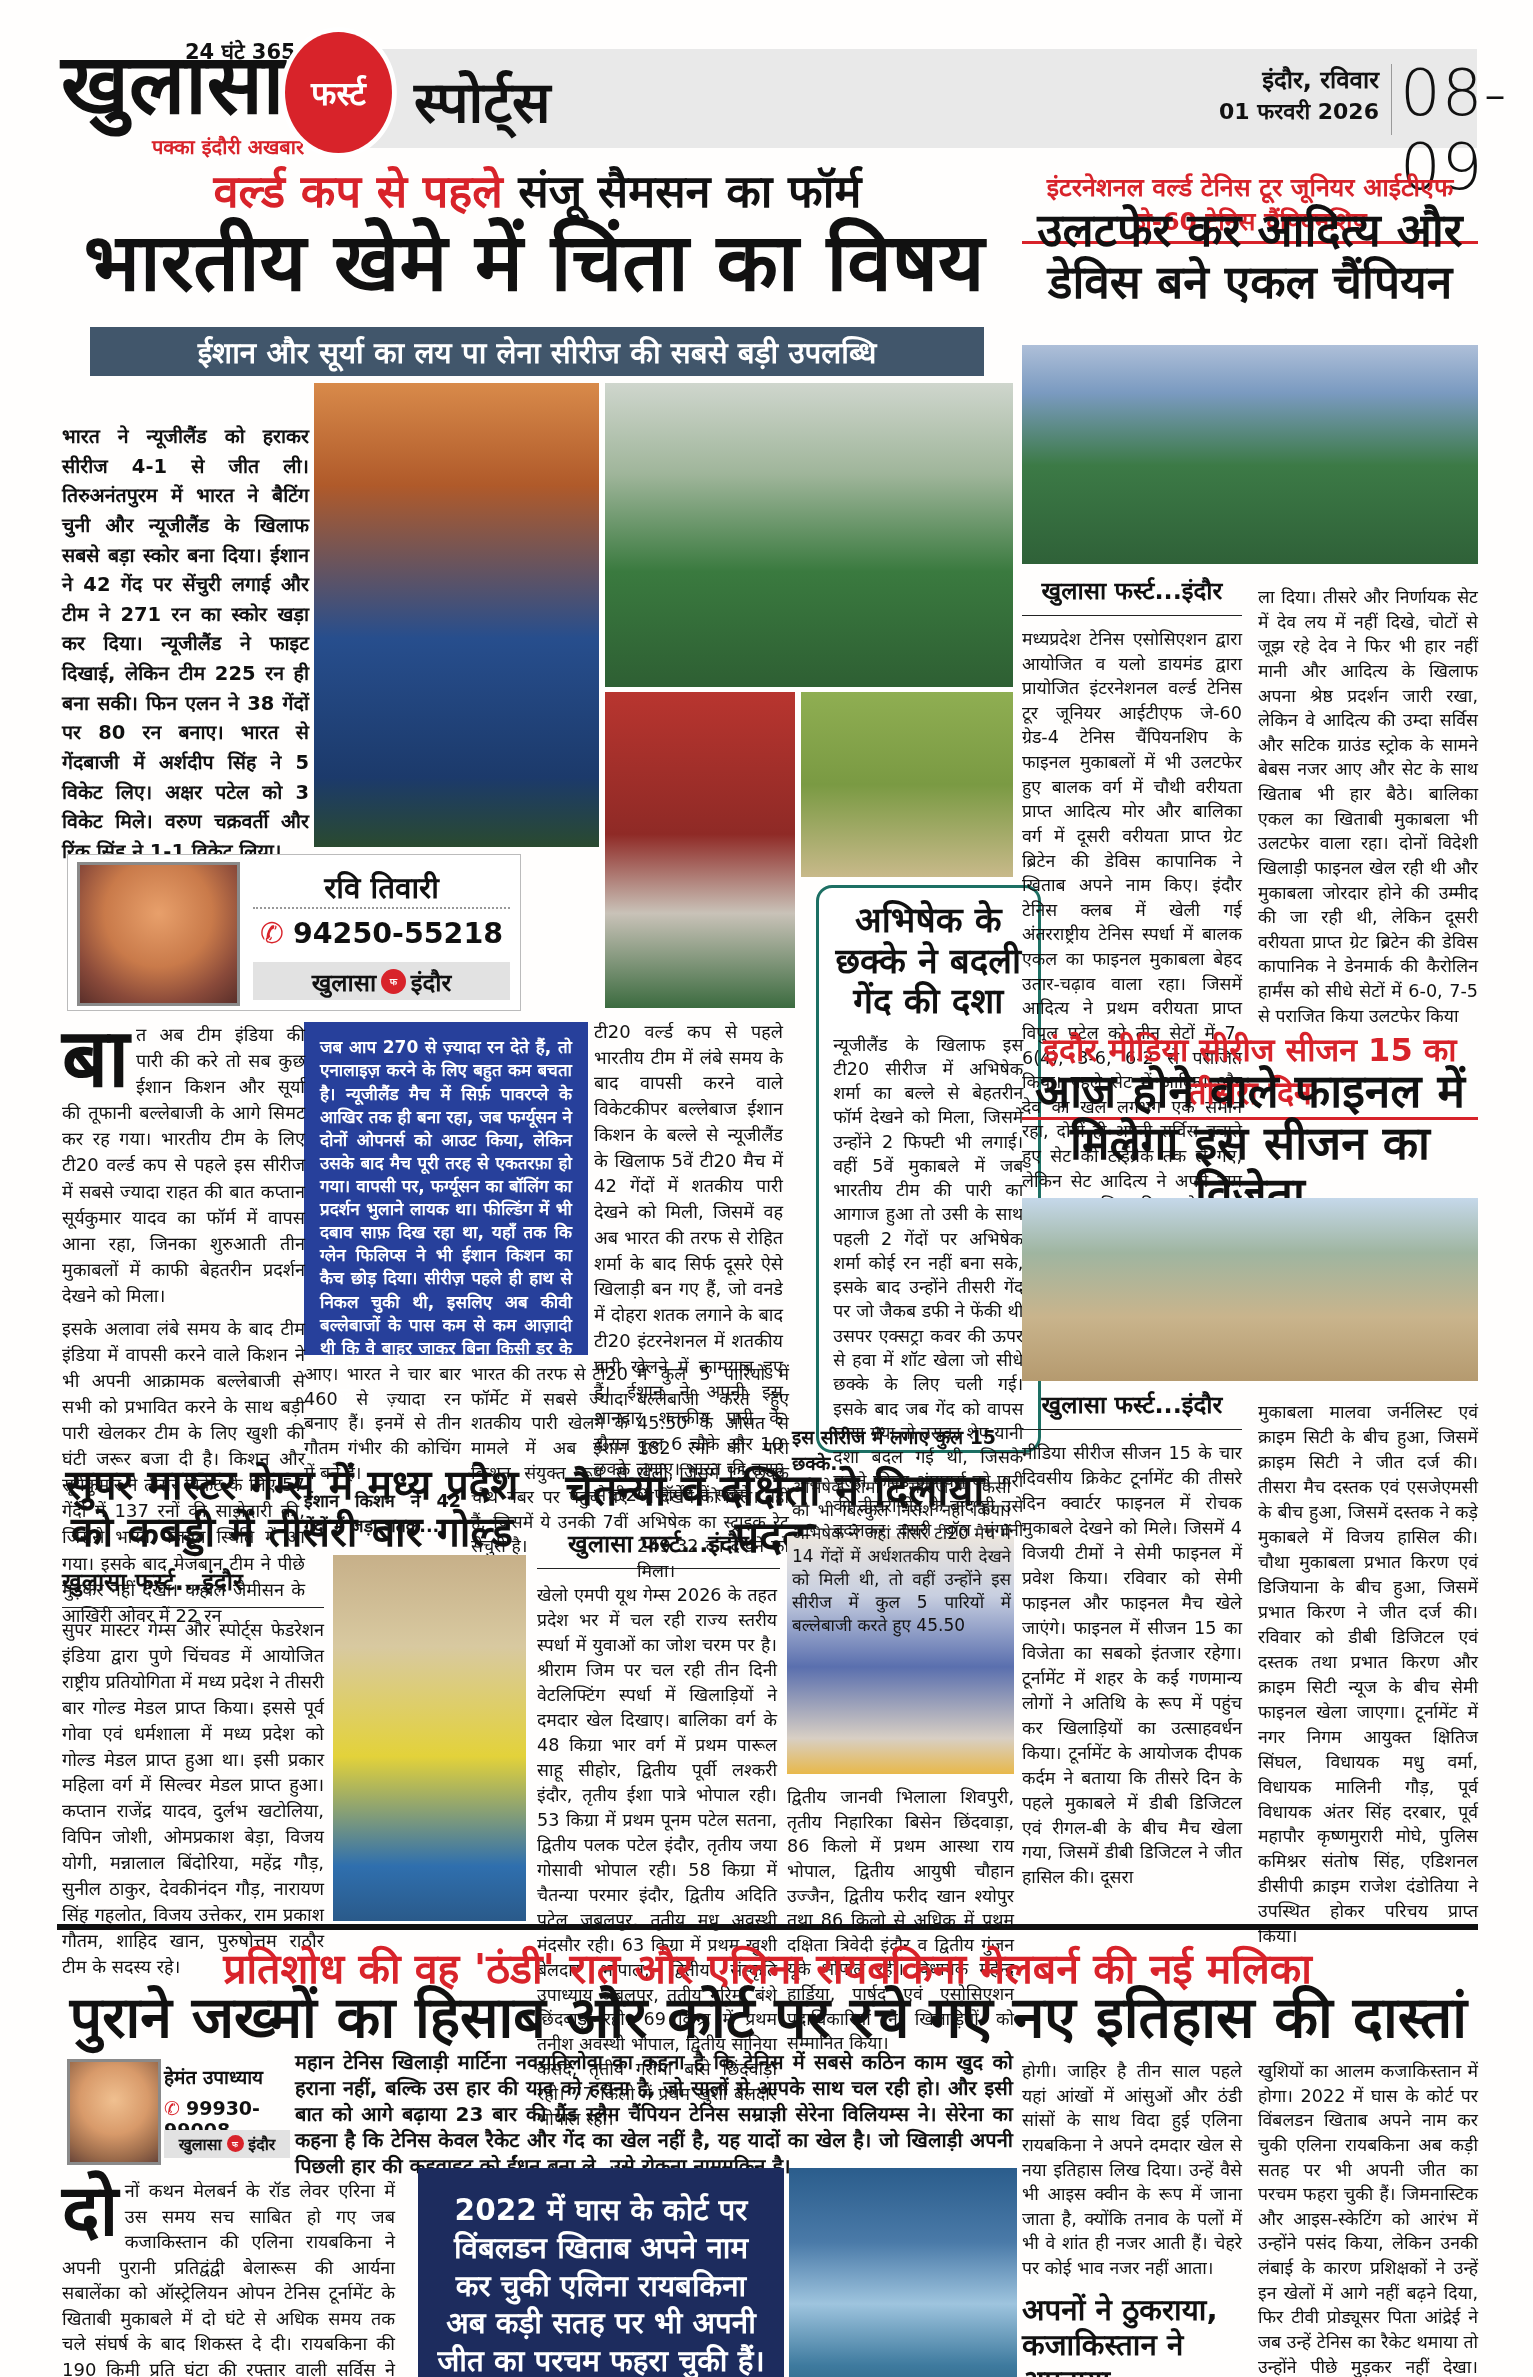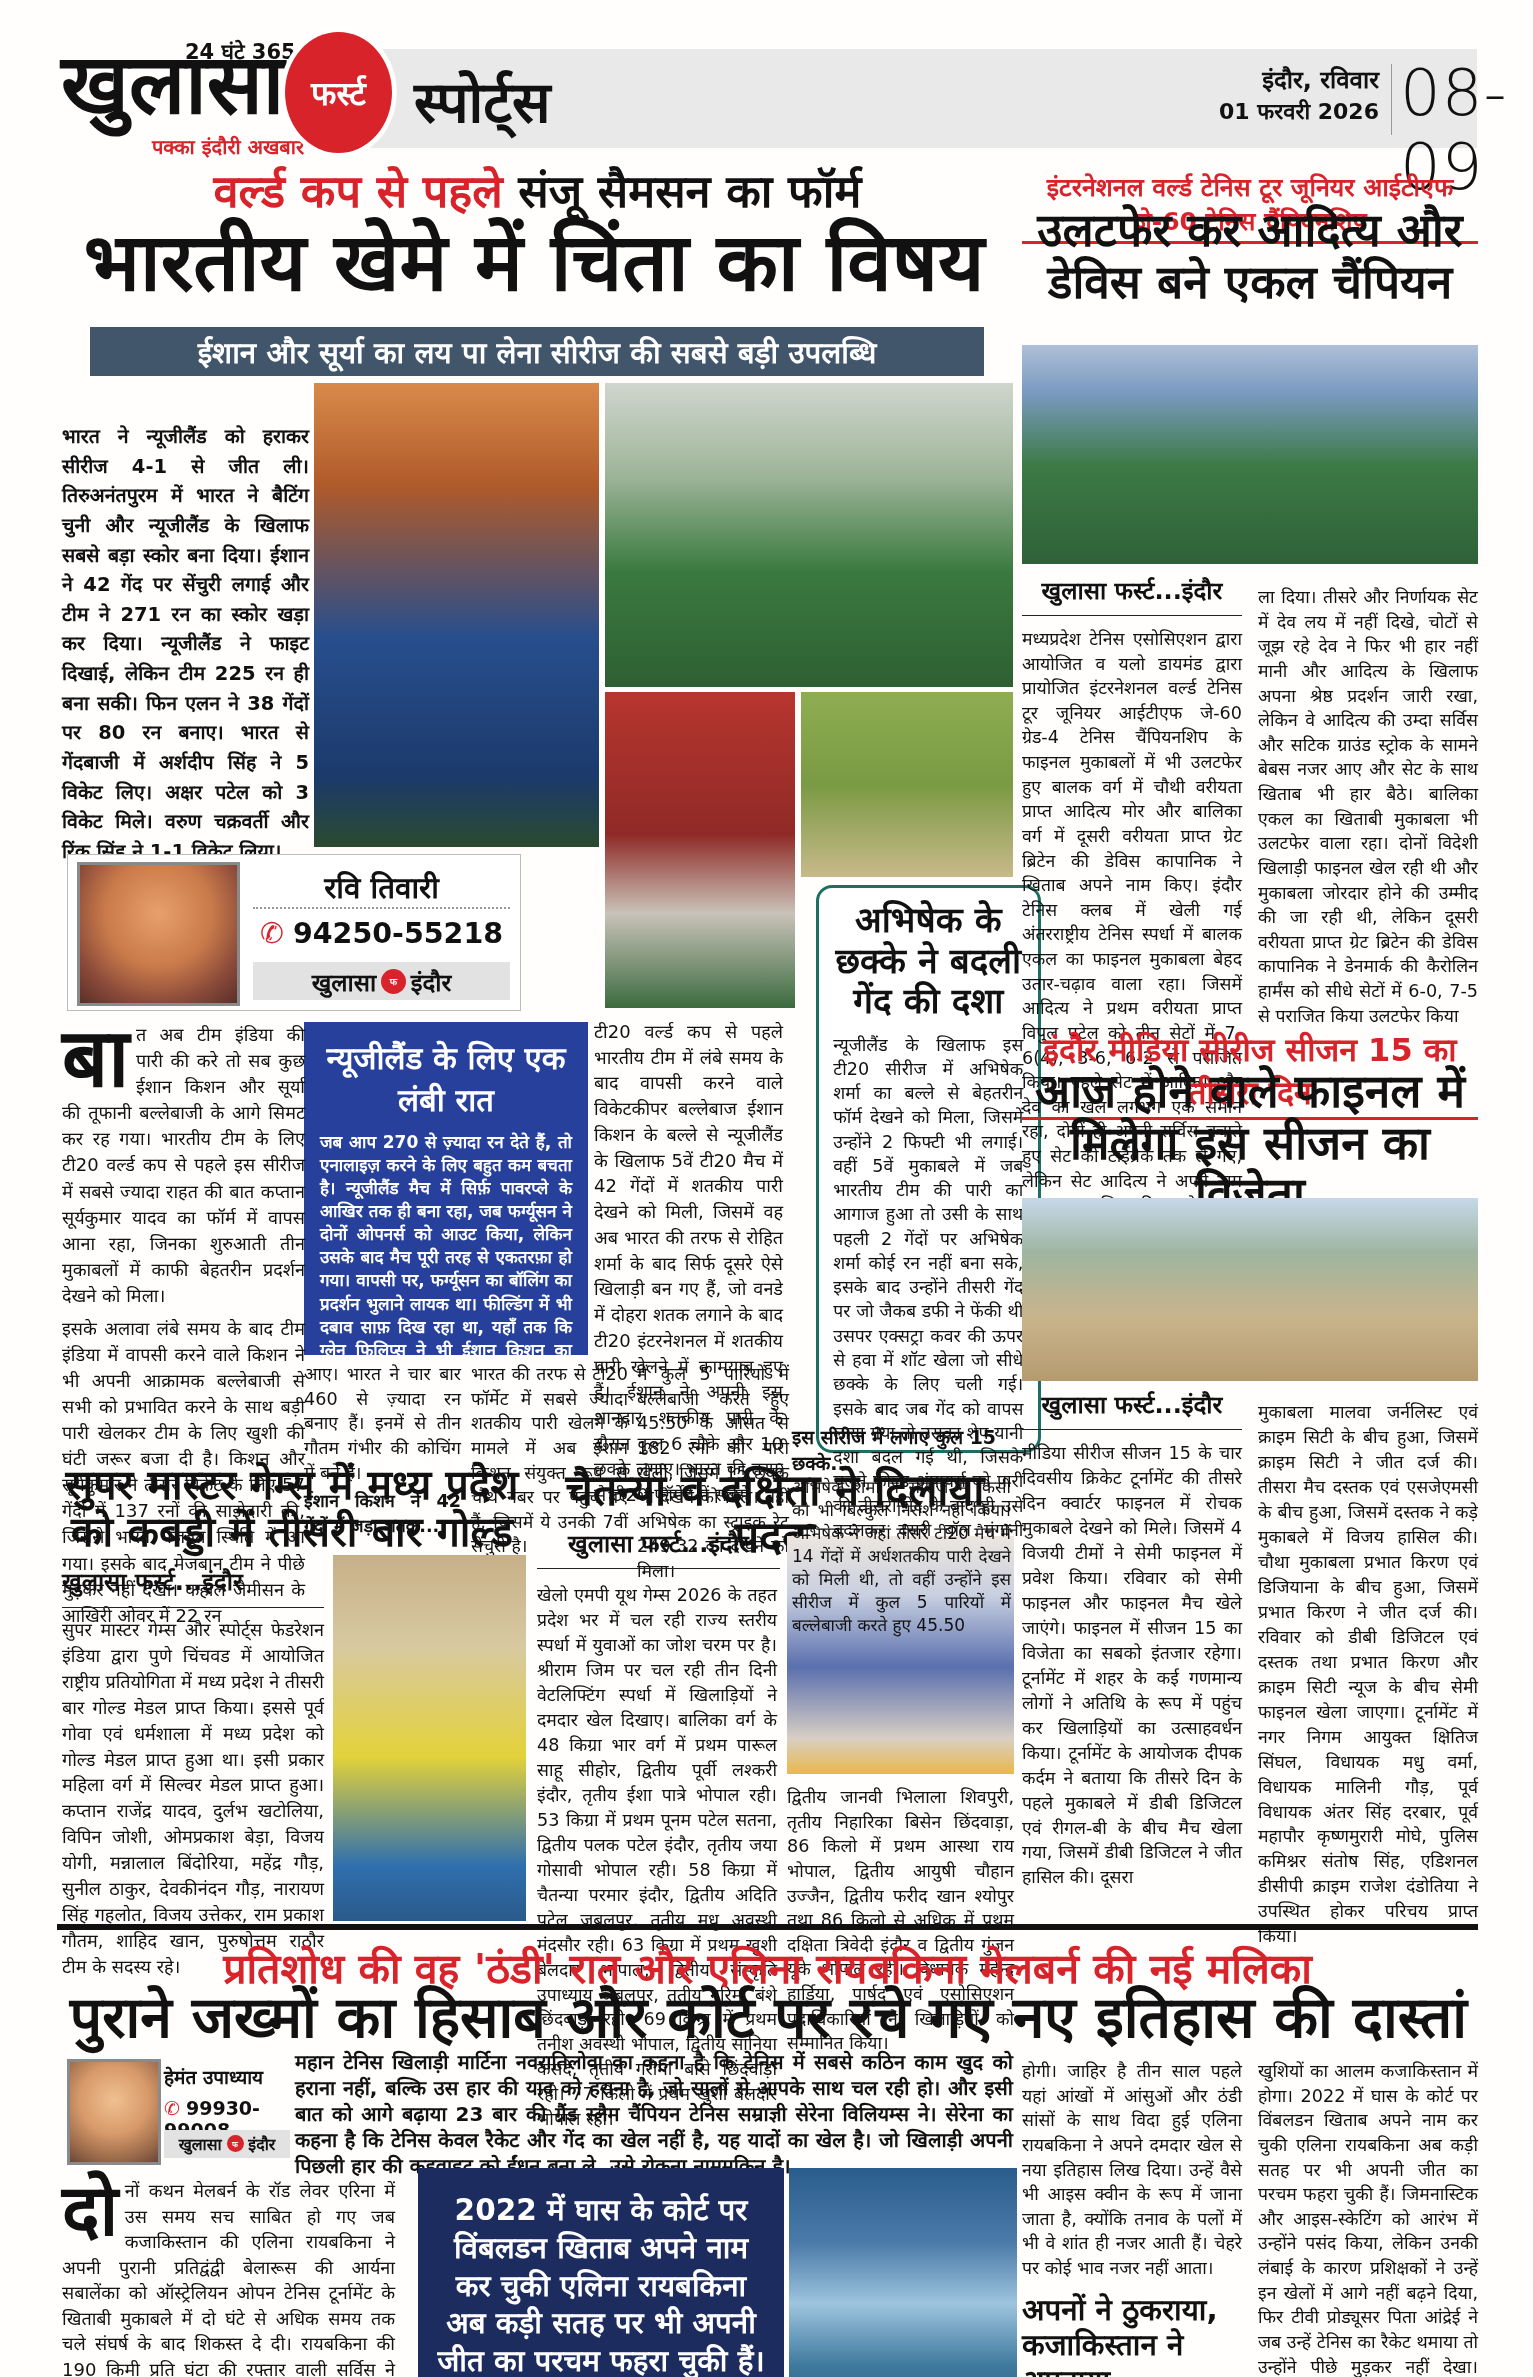--- a/index.html
+++ b/index.html
@@ -75,21 +75,20 @@
   <div class="abs photo" style="left:801px;top:692px;width:212px;height:185px;background:linear-gradient(180deg,#8fae52 0%,#7a9a43 50%,#c8b98a 100%);"></div>
 
   <div class="abs greenbox" style="left:816px;top:885px;width:190px;height:537px;">
     <div class="ctr b" style="font-size:35px;line-height:1.15;margin-bottom:11.4px;">अभिषेक के छक्के ने बदली गेंद की दशा</div>
     <div class="just" style="font-size:17.6px;line-height:1.38;">न्यूजीलैंड के खिलाफ इस टी20 सीरीज में अभिषेक शर्मा का बल्ले से बेहतरीन फॉर्म देखने को मिला, जिसमें उन्होंने 2 फिफ्टी भी लगाई। वहीं 5वें मुकाबले में जब भारतीय टीम की पारी का आगाज हुआ तो उसी के साथ पहली 2 गेंदों पर अभिषेक शर्मा कोई रन नहीं बना सके, इसके बाद उन्होंने तीसरी गेंद पर जो जैकब डफी ने फेंकी थी उसपर एक्सट्रा कवर की ऊपर से हवा में शॉट खेला जो सीधे छक्के के लिए चली गई। इसके बाद जब गेंद को वापस लाया गया तो उसका शेप यानी दशा बदल गई थी, जिसके चलते फील्ड अंपायर्स को पारी की तीसरी गेंद के बाद ही उसे बदलकर दूसरी बॉल मंगानी पड़ी।</div>
   </div>
 
   <div class="abs" style="left:795px;top:1441px;width:216px;height:14.3px;"></div>
 
   <div class="abs bluebox" style="left:304px;top:1022px;width:252px;height:304px;">
-    <div class="ctr b" style="font-size:31px;margin-bottom:10.5px;">न्यूजीलैंड के लिए एक लंबी रात</div>
     <div class="just b" style="font-size:17px;line-height:1.36;">जब आप 270 से ज़्यादा रन देते हैं, तो एनालाइज़ करने के लिए बहुत कम बचता है। न्यूजीलैंड मैच में सिर्फ़ पावरप्ले के आखिर तक ही बना रहा, जब फर्ग्यूसन ने दोनों ओपनर्स को आउट किया, लेकिन उसके बाद मैच पूरी तरह से एकतरफ़ा हो गया। वापसी पर, फर्ग्यूसन का बॉलिंग का प्रदर्शन भुलाने लायक था। फील्डिंग में भी दबाव साफ़ दिख रहा था, यहाँ तक कि ग्लेन फिलिप्स ने भी ईशान किशन का कैच छोड़ दिया। सीरीज़ पहले ही हाथ से निकल चुकी थी, इसलिए अब कीवी बल्लेबाजों के पास कम से कम आज़ादी थी कि वे बाहर जाकर बिना किसी डर के खेलें और देखें कि वे कितना करीब पहुँच सकते हैं।</div>
   </div>
 
   <div class="abs just body-txt" style="left:62px;top:1022px;width:243px;height:433px;font-size:18px;line-height:1.45;">
     <span class="dc">बा</span><span>त अब टीम इंडिया की पारी की करे तो सब कुछ ईशान किशन और सूर्या की तूफानी बल्लेबाजी के आगे सिमट कर रह गया। भारतीय टीम के लिए टी20 वर्ल्ड कप से पहले इस सीरीज में सबसे ज्यादा राहत की बात कप्तान सूर्यकुमार यादव का फॉर्म में वापस आना रहा, जिनका शुरुआती तीन मुकाबलों में काफी बेहतरीन प्रदर्शन देखने को मिला।</span>
     <span style="display:block;margin-top:6.7px;">इसके अलावा लंबे समय के बाद टीम इंडिया में वापसी करने वाले किशन ने भी अपनी आक्रामक बल्लेबाजी से सभी को प्रभावित करने के साथ बड़ी पारी खेलकर टीम के लिए खुशी की घंटी जरूर बजा दी है। किशन और सूर्यकुमार ने तीसरे विकेट के लिए 57 गेंदों में 137 रनों की साझेदारी की, जिससे भारत मजबूत स्थिति में आ गया। इसके बाद मेजबान टीम ने पीछे मुड़कर नहीं देखा। कहाल जैमीसन के आखिरी ओवर में 22 रन</span>
   </div>
 
   <div class="abs just body-txt" style="left:594px;top:1019px;width:189px;height:333px;font-size:18px;line-height:1.43;">टी20 वर्ल्ड कप से पहले भारतीय टीम में लंबे समय के बाद वापसी करने वाले विकेटकीपर बल्लेबाज ईशान किशन के बल्ले से न्यूजीलैंड के खिलाफ 5वें टी20 मैच में 42 गेंदों में शतकीय पारी देखने को मिली, जिसमें वह अब भारत की तरफ से रोहित शर्मा के बाद सिर्फ दूसरे ऐसे खिलाड़ी बन गए हैं, जो वनडे में दोहरा शतक लगाने के बाद टी20 इंटरनेशनल में शतकीय पारी खेलने में कामयाब हुए हैं। ईशान ने अपनी इस शानदार शतकीय पारी के दौरान कुल 6 चौके और 10 छक्के लगाए। भारत की तरफ से टी20 फॉर्मेट में सबसे</div>
 

